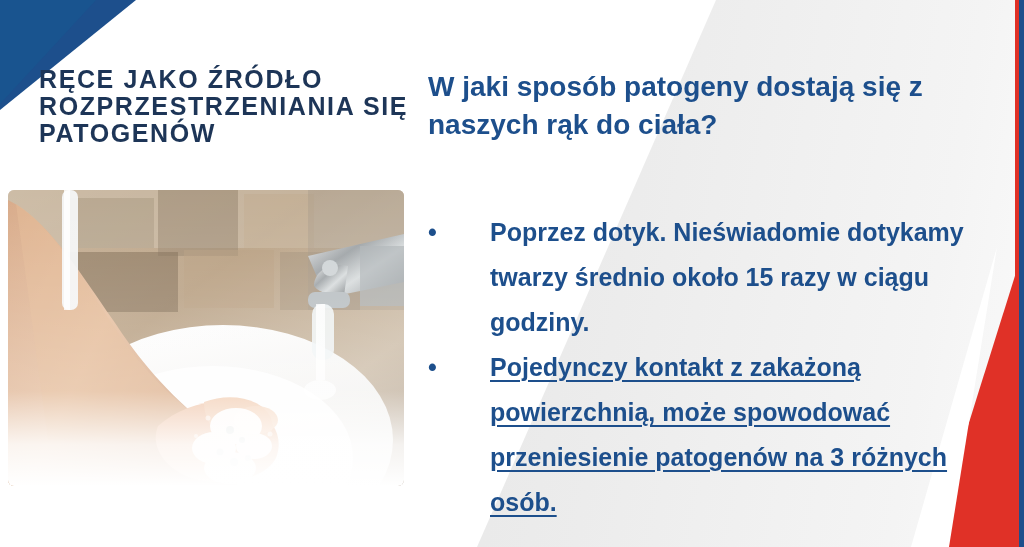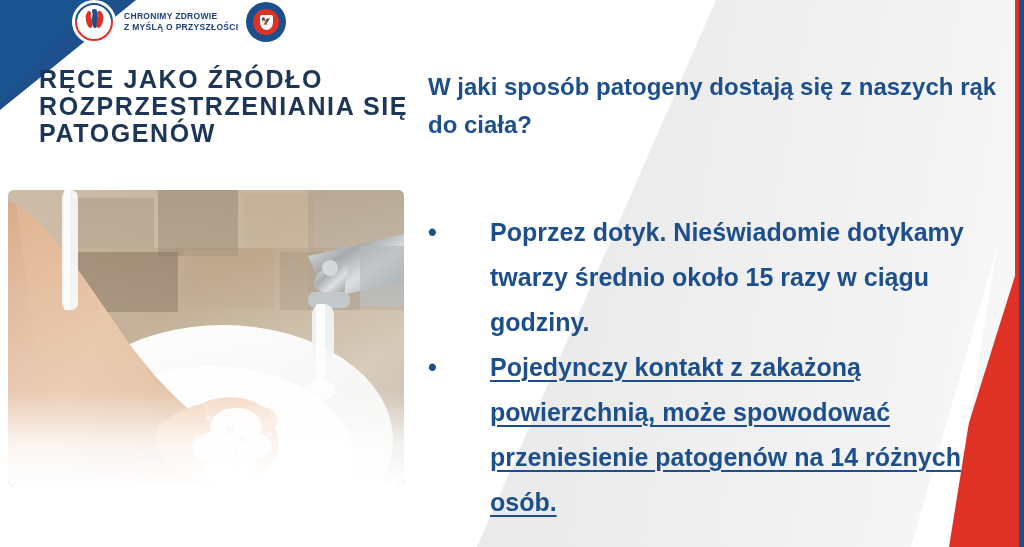--- a/index.html
+++ b/index.html
@@ -113,21 +113,21 @@
   
   .photo{
     position:absolute;left:8px;top:190px;width:396px;height:296px;
     border-radius:6px;overflow:hidden;
   }
   .photo svg{display:block;width:100%;height:100%;}
 
   
   .heading{
     position:absolute;left:428px;top:68px;width:580px;
-    color:#1d4f8c;font-weight:bold;font-size:24px;line-height:38px;
+    color:#1d4f8c;font-weight:bold;font-size:28px;line-height:38px;
   }
   .bullets{
     position:absolute;left:428px;top:210px;width:590px;
     color:#1d4f8c;font-weight:bold;font-size:25px;line-height:45px;
   }
   .bullet-row{display:flex;align-items:flex-start;}
   .bullet-dot{
     flex:0 0 auto;width:42px;font-size:25px;line-height:45px;text-align:left;
   }
   .bullet-text{flex:1 1 auto;margin-left:20px;}
@@ -139,45 +139,20 @@
 <div class="slide">
 
   <div class="bg-gray-band"></div>
   <div class="bg-blue-corner"></div>
   <div class="bg-blue-corner2"></div>
   <div class="bg-red-corner"></div>
   <div class="bg-white-wedge"></div>
   <div class="bg-red-stripe"></div>
   <div class="bg-blue-stripe"></div>
 
-  <div class="logo-bar">
-
-    <div class="emblem emblem-health">
-      <div class="ring"></div>
-      <div class="ring-r"></div>
-      <div class="fig f1"></div>
-      <div class="fig f2"></div>
-      <div class="fig f3"></div>
-      <div class="head h1"></div>
-      <div class="head h2"></div>
-      <div class="head h3"></div>
-    </div>
-
-    <div class="logo-caption">
-      <div>CHRONIMY ZDROWIE</div>
-      <div>Z MYŚLĄ O PRZYSZŁOŚCI</div>
-    </div>
-
-    <div class="emblem emblem-state">
-      <div class="inner">
-        <div class="shield">🦅</div>
-      </div>
-    </div>
-
-  </div>
 
   <div class="left-title">RĘCE JAKO ŹRÓDŁO ROZPRZESTRZENIANIA SIĘ PATOGENÓW</div>
 
   <div class="photo">
     <svg viewBox="0 0 396 296" preserveAspectRatio="none" aria-hidden="true">
       <defs>
         <linearGradient id="wallg" x1="0" y1="0" x2="1" y2="1">
           <stop offset="0%" stop-color="#c9b49a"></stop>
           <stop offset="40%" stop-color="#b9a184"></stop>
           <stop offset="75%" stop-color="#cdbda8"></stop>
@@ -268,18 +243,18 @@
 
   <div class="bullets">
 
     <div class="bullet-row">
       <span class="bullet-dot">•</span>
       <span class="bullet-text">Poprzez dotyk. Nieświadomie dotykamy twarzy średnio około 15 razy w ciągu godziny.</span>
     </div>
 
     <div class="bullet-row">
       <span class="bullet-dot">•</span>
-      <span class="bullet-text underlined">Pojedynczy kontakt z zakażoną powierzchnią, może spowodować przeniesienie patogenów na 14 różnych osób.</span>
+      <span class="bullet-text underlined">Pojedynczy kontakt z zakażoną powierzchnią, może spowodować przeniesienie patogenów na 3 różnych osób.</span>
     </div>
 
   </div>
 
 </div>
 
 </body></html>

